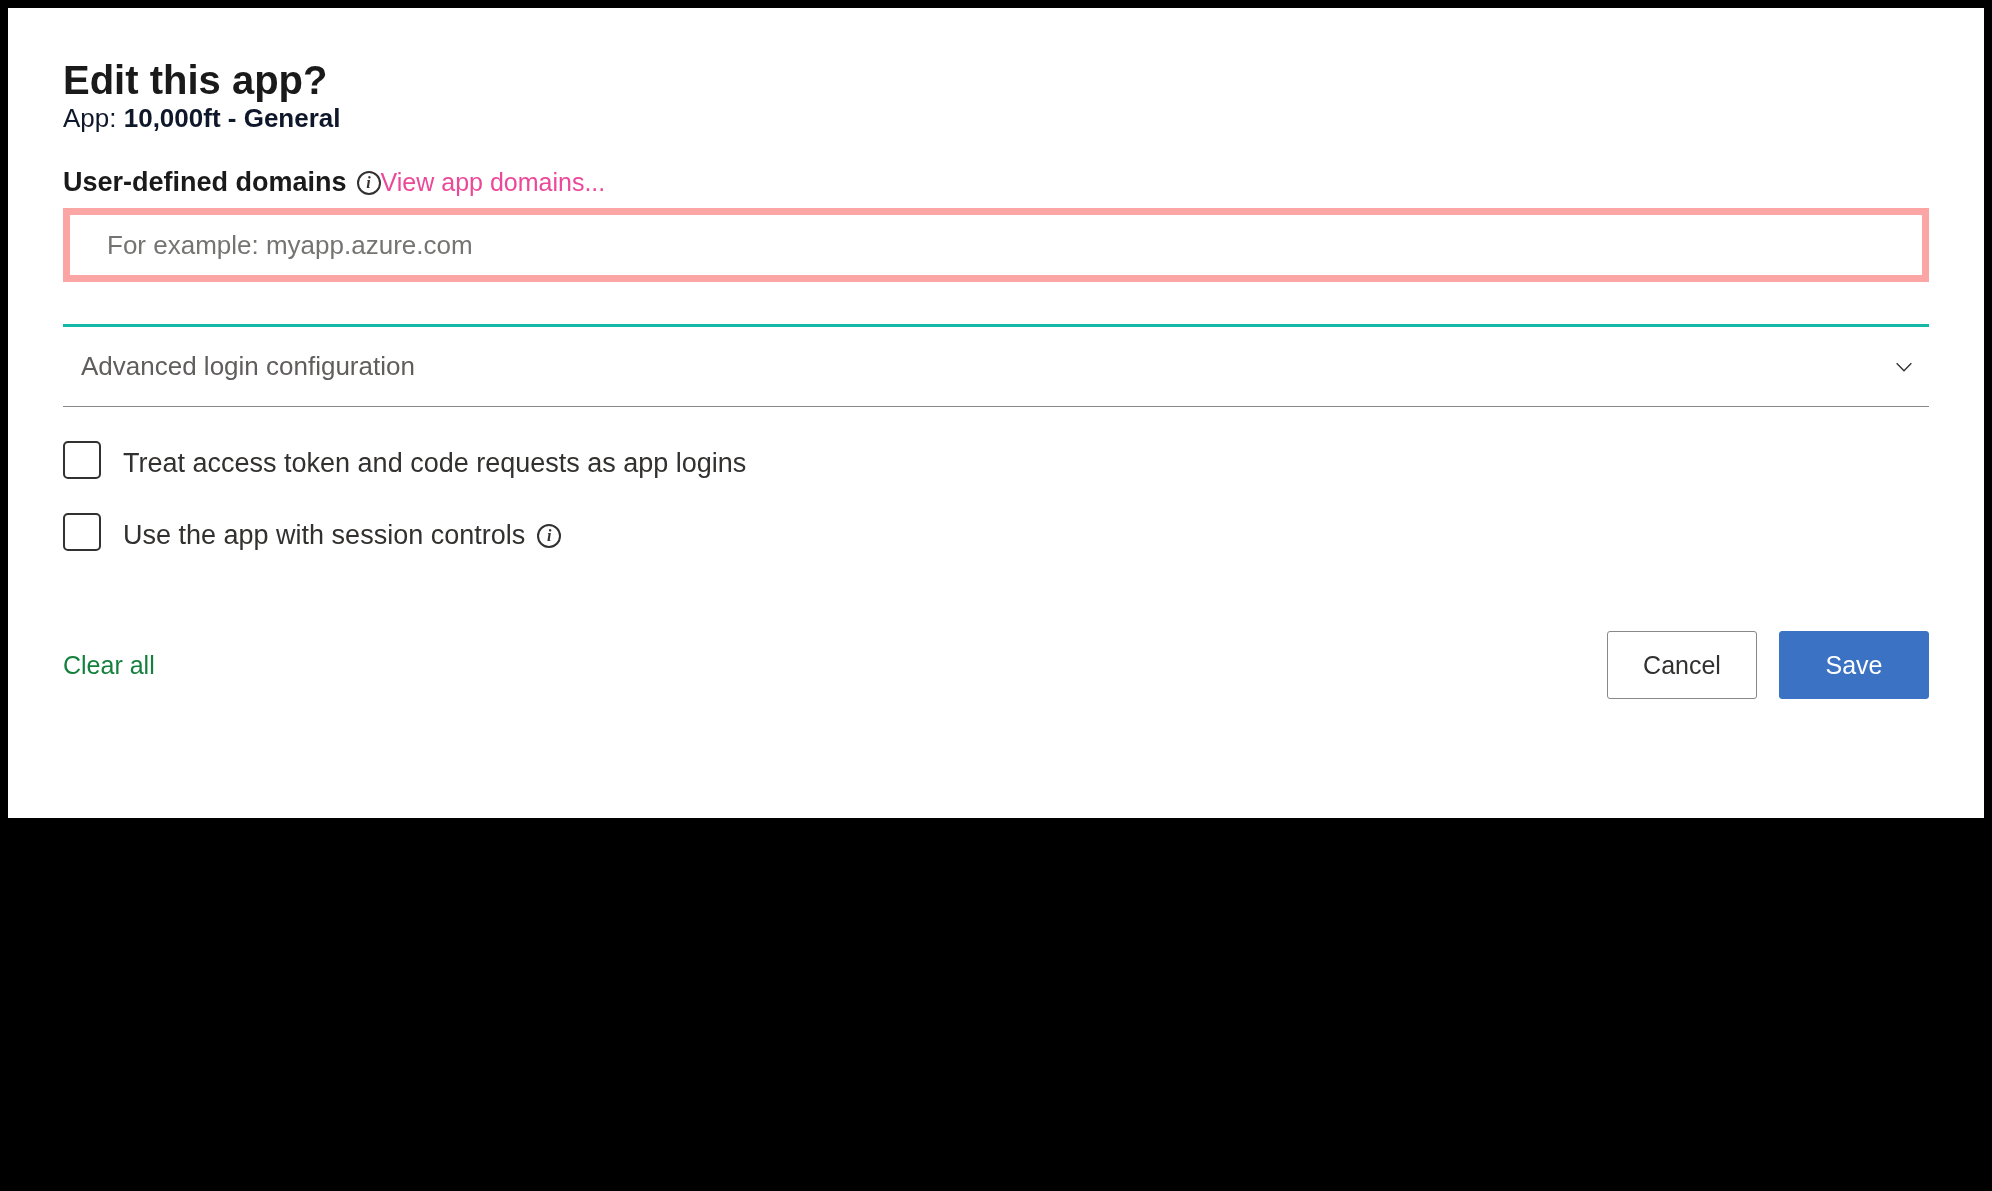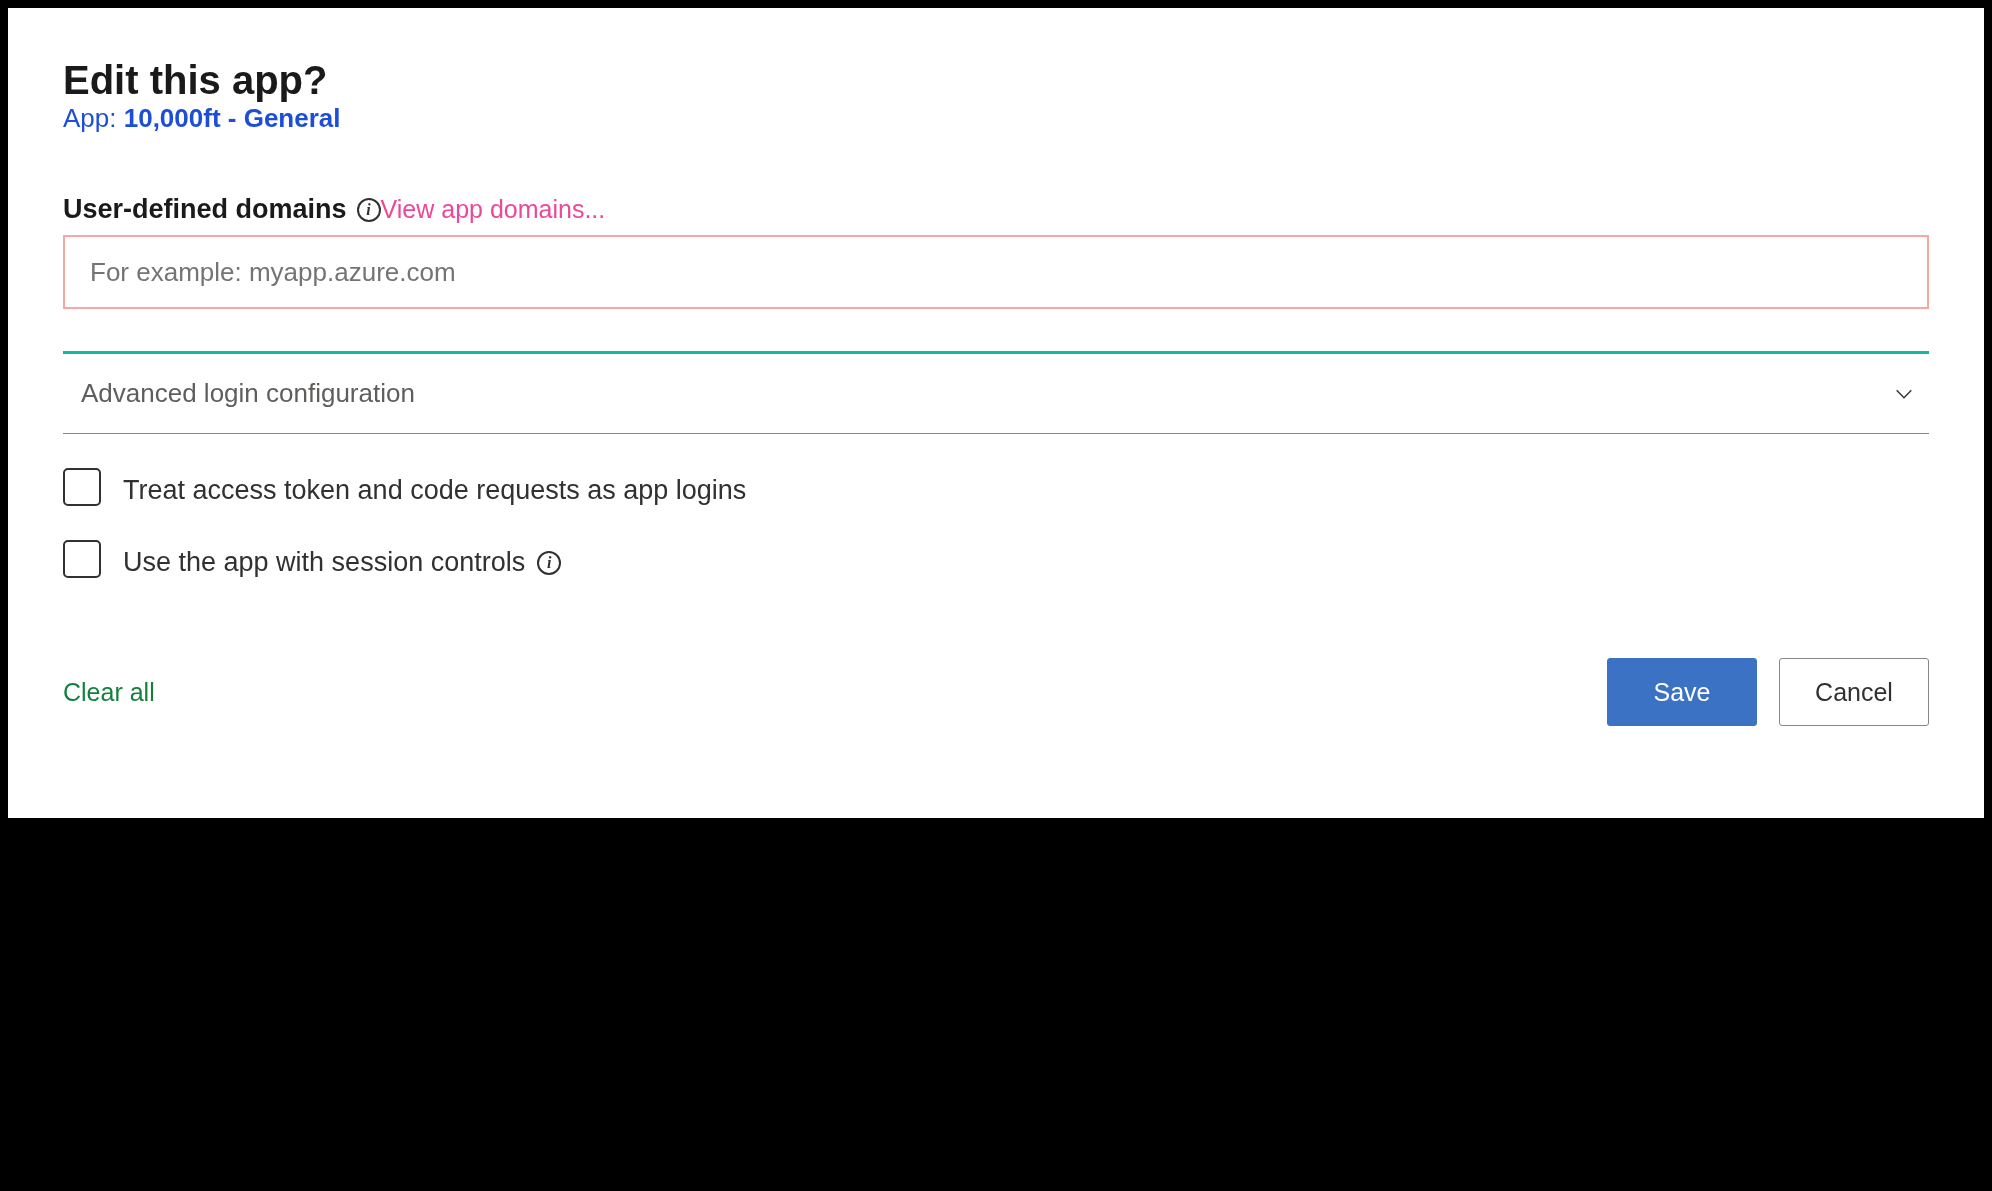--- a/index.html
+++ b/index.html
@@ -19,22 +19,22 @@
       padding: 50px 55px 40px 55px;
       position: relative;
     }
     .title {
       font-size: 40px;
       font-weight: 700;
       color: #1a1a1a;
     }
     .subtitle {
       font-size: 26px;
-      color: #1d4ed8;
-      margin-bottom: 60px;
+      color: #0f172a;
+      margin-bottom: 33px;
     }
     .subtitle .app-label {
       font-weight: 400;
     }
     .subtitle .app-name {
       font-weight: 700;
     }
     .section-row {
       display: flex;
       justify-content: flex-start;
@@ -66,22 +66,22 @@
     }
     .link {
       font-size: 25px;
       color: #ec4899;
       text-decoration: none;
       cursor: pointer;
     }
     .text-input {
       width: 100%;
       height: 74px;
-      border: 2px solid #fca5a5;
-      padding: 0 25px;
+      border: 7px solid #fca5a5;
+      padding: 0 37px;
       font-size: 26px;
       color: #323130;
       outline: none;
     }
     .text-input::placeholder {
       color: #747472;
     }
     .expander {
       margin-top: 42px;
       border-top: 3px solid #14b8a6;
@@ -193,18 +193,18 @@
     <div class="checkbox"></div>
     <label class="checkbox-label">
       <span>Use the app with session controls</span>
       <span class="info-icon">i</span>
     </label>
   </div>
 
   <div class="footer">
     <span class="clear-link">Clear all</span>
     <div class="footer-right">
+      <button class="btn btn-secondary">Cancel</button>
       <button class="btn btn-primary">Save</button>
-      <button class="btn btn-secondary">Cancel</button>
     </div>
   </div>
 
 </div>
 
 </body></html>

